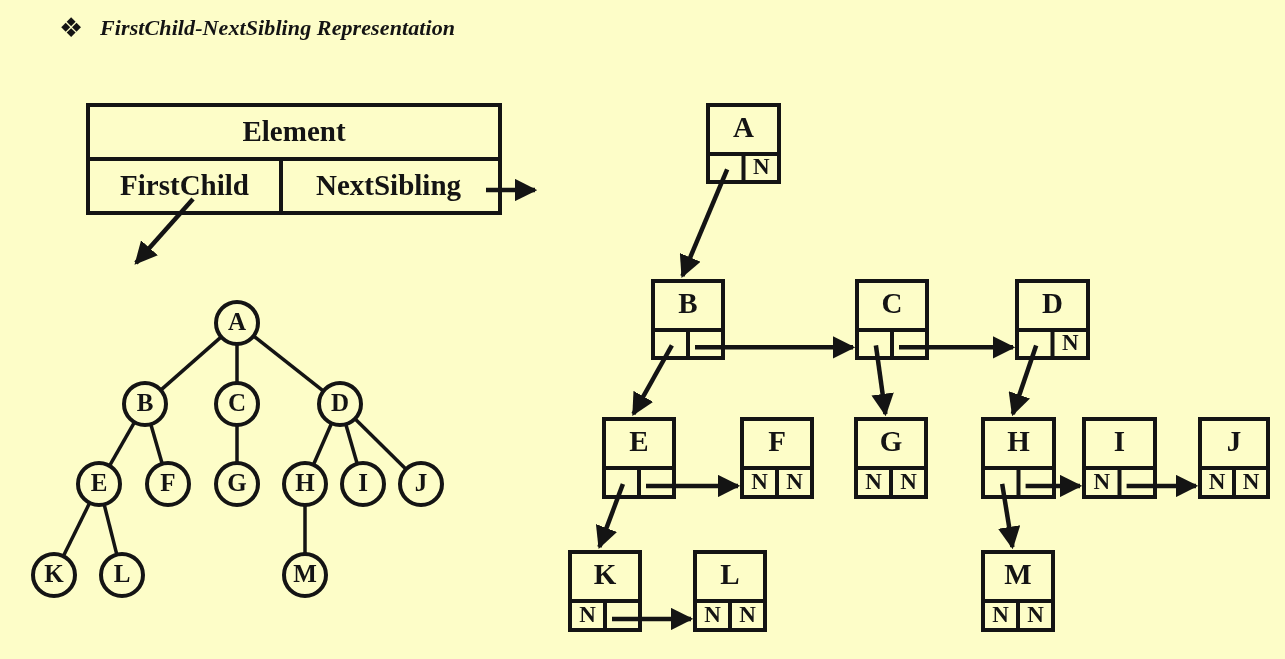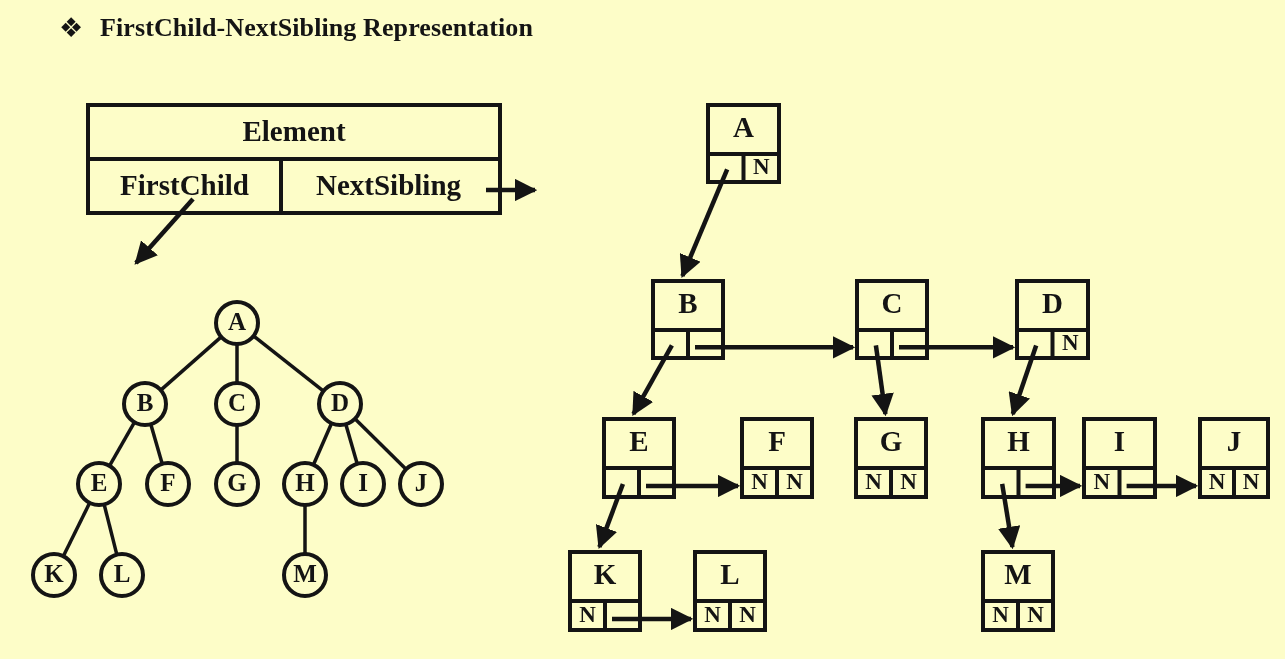--- a/index.html
+++ b/index.html
@@ -14,22 +14,23 @@
   .title-row{
     position:absolute;left:0;top:4px;width:100%;height:48px;
     display:flex;align-items:center;
   }
   .bullet{
     width:26px;height:26px;margin-left:58px;margin-right:16px;
     display:flex;align-items:center;justify-content:center;
     font-size:27px;line-height:1;color:#141414;
   }
   .title-text{
-    font-size:26px;font-weight:bold;color:#141414;letter-spacing:0.1px;
+    font-size:22px;font-weight:bold;color:#141414;letter-spacing:0.1px;
     white-space:nowrap;
+    font-style:italic;
   }
   svg{position:absolute;left:0;top:0;width:1285px;height:659px;}
   svg text{font-family:"Liberation Serif","DejaVu Serif",serif;font-weight:bold;fill:#141414;}
   .box-line{stroke:#141414;fill:none;}
   .cellbg{fill:#fdfdc8;}
   .lbl{font-size:29px;text-anchor:middle;dominant-baseline:middle;}
   .nlbl{font-size:23px;text-anchor:middle;dominant-baseline:middle;}
   .legend-txt{font-size:29px;text-anchor:middle;dominant-baseline:middle;}
   .node-circ{fill:#fdfdc8;stroke:#141414;stroke-width:4;}
   .tree-edge{stroke:#141414;stroke-width:3.5;fill:none;}

